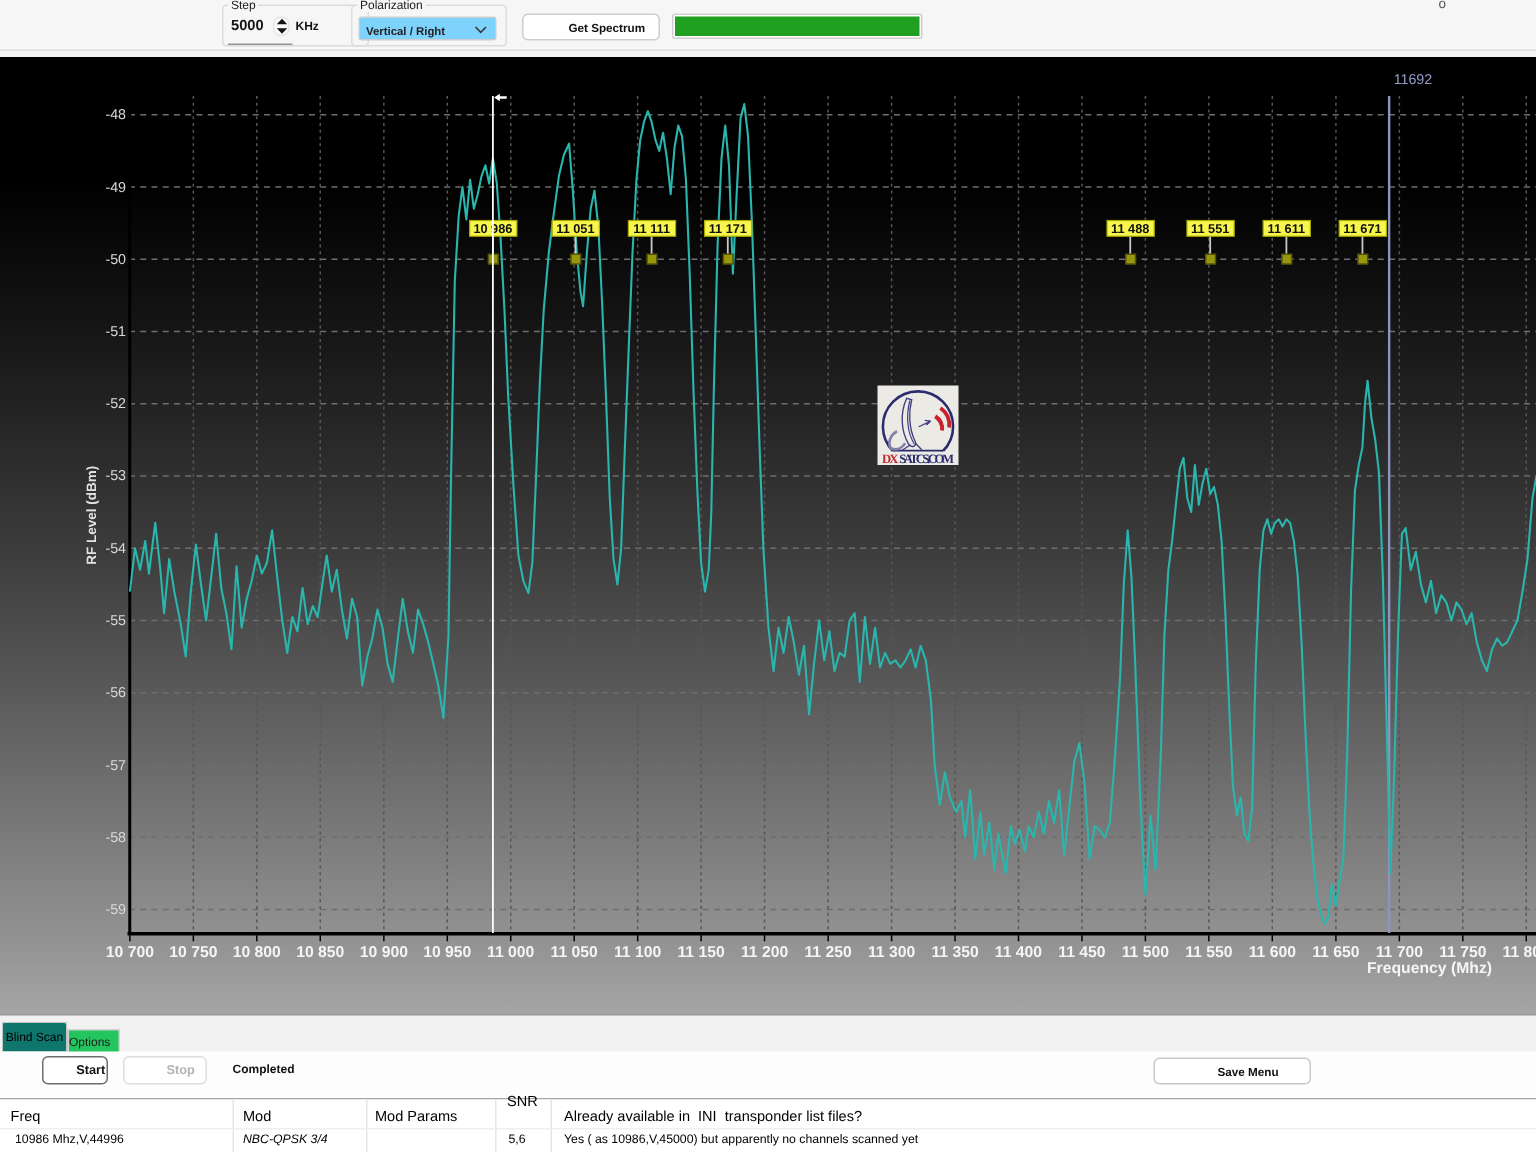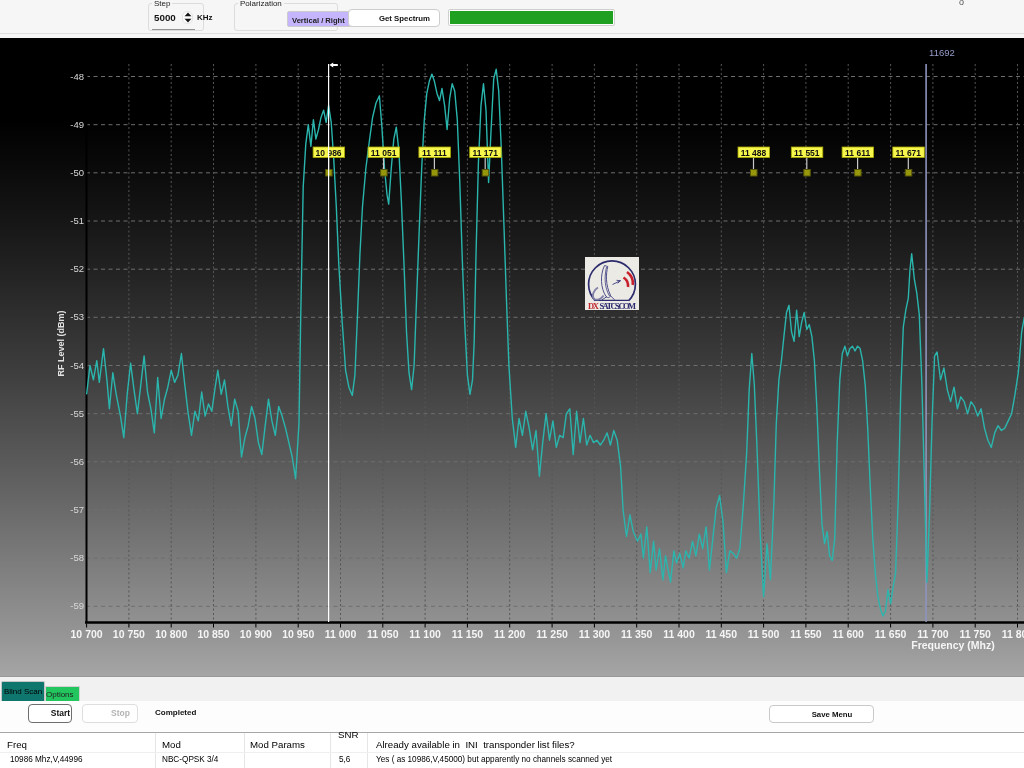--- a/index.html
+++ b/index.html
@@ -4,29 +4,29 @@
 html,body { width:1024px; height:768px; overflow:hidden; background:#f6f6f6;
   font-family:"Liberation Sans", sans-serif; }
 
 #toolbar { position:absolute; left:0; top:0; width:1024px; height:38px; background:#f6f6f6; }
 .grp { position:absolute; border:1px solid #dcdcdc; border-radius:3px; top:3px; height:28px; }
 .grplab { position:absolute; top:-5px; left:3px; background:#f6f6f6; font-size:8px; color:#1a1a1a; padding:0 2px; white-space:nowrap; }
 .spinval { position:absolute; top:7.5px; font-size:9.8px; font-weight:bold; color:#151515; }
 .underl { position:absolute; top:25px; height:1.2px; background:#949494; }
 .spbtn { position:absolute; top:7px; width:11px; height:13px; border:1px solid #e4e4e4; border-radius:5px; display:flex; align-items:center; justify-content:center; background:#fcfcfc; }
 .unitlab { position:absolute; top:8.5px; font-size:8px; font-weight:bold; color:#111; }
-.combo { position:absolute; background:#c4b5fd; border:1px solid #cccccc; border-radius:2px;margin-left:48px; }
+.combo { position:absolute; background:#7dd3fc; border:1px solid #cccccc; border-radius:2px; }
 #chart { position:absolute; left:0; top:38px; width:1024px; height:638px; background:linear-gradient(180deg,#000000 0%,#000000 12.8%,#0b0b0b 21%,#161616 28.7%,#222222 36.2%,#2f2f2f 43.7%,#3c3c3c 51.4%,#4b4b4b 58.9%,#5a5a5a 66.5%,#6a6a6a 74%,#7b7b7b 81.7%,#8c8c8c 89.2%,#979797 94.4%,#a5a5a5 100%); }
 #bottom { position:absolute; left:0; top:676px; width:1024px; height:92px; background:#f1f1f1; border-top:1px solid #999; }
 .btn { position:absolute; background:#fff; border:1px solid #c9c9c9; border-radius:4px; text-align:center; font-weight:bold; color:#111;padding-left:21px; }
 .gridline-v { position:absolute; top:732px; bottom:0; width:1px; background:#e6e6e6; }
 </style></head>
 <body>
 <div id="toolbar">
-  <div class="grp" style="left:148px; width:56px;text-decoration:underline;">
+  <div class="grp" style="left:148px; width:98px;text-decoration:underline;">
     <div class="grplab">Step</div>
     <div class="spinval" style="left:5px;">5000</div>
     <div class="underl" style="left:3px; width:43px;"></div>
     <div class="spbtn" style="left:33px;">
         <svg width="8" height="11" viewBox="0 0 8 11">
           <path d="M0.5 4.2 L4 0.5 L7.5 4.2 Z" fill="#141414"></path>
           <path d="M0.5 6.8 L4 10.5 L7.5 6.8 Z" fill="#141414"></path>
         </svg>
       </div>
     <div class="unitlab" style="left:48px;">KHz</div>
@@ -211,16 +211,16 @@
   <div class="gridline-v" style="left:244px; top:56px; height:36px;"></div>
   <div class="gridline-v" style="left:330px; top:56px; height:36px;"></div>
   <div class="gridline-v" style="left:367px; top:56px; height:36px;"></div>
   <div style="position:absolute; left:7px; top:62px; font-size:9.7px; color:#000;">Freq</div>
   <div style="position:absolute; left:162px; top:62px; font-size:9.7px; color:#000;">Mod</div>
   <div style="position:absolute; left:250px; top:62px; font-size:9.7px; color:#000;">Mod Params</div>
   <div style="position:absolute; left:338px; top:52px; font-size:9.7px; color:#000;">SNR</div>
   <div style="position:absolute; left:376px; top:62px; font-size:9.7px; color:#000;">Already available in&nbsp; INI&nbsp; transponder list files?</div>
   <div style="position:absolute; left:0; top:75px; width:1024px; height:1px; background:#efefef;"></div>
   <div style="position:absolute; left:10px; top:78px; font-size:8.2px; color:#000;">10986 Mhz,V,44996</div>
-  <div style="position:absolute; left:162px; top:78px; font-size:8.2px; color:#000;">NBC-QPSK 3/4</div>
+  <div style="position:absolute; left:162px; top:78px; font-size:8.2px; color:#000;font-style:italic;">NBC-QPSK 3/4</div>
   <div style="position:absolute; left:339px; top:78px; font-size:8.2px; color:#000;">5,6</div>
   <div style="position:absolute; left:376px; top:78px; font-size:8.2px; color:#000;">Yes ( as 10986,V,45000) but apparently no channels scanned yet</div>
 </div>
 
 </body></html>

